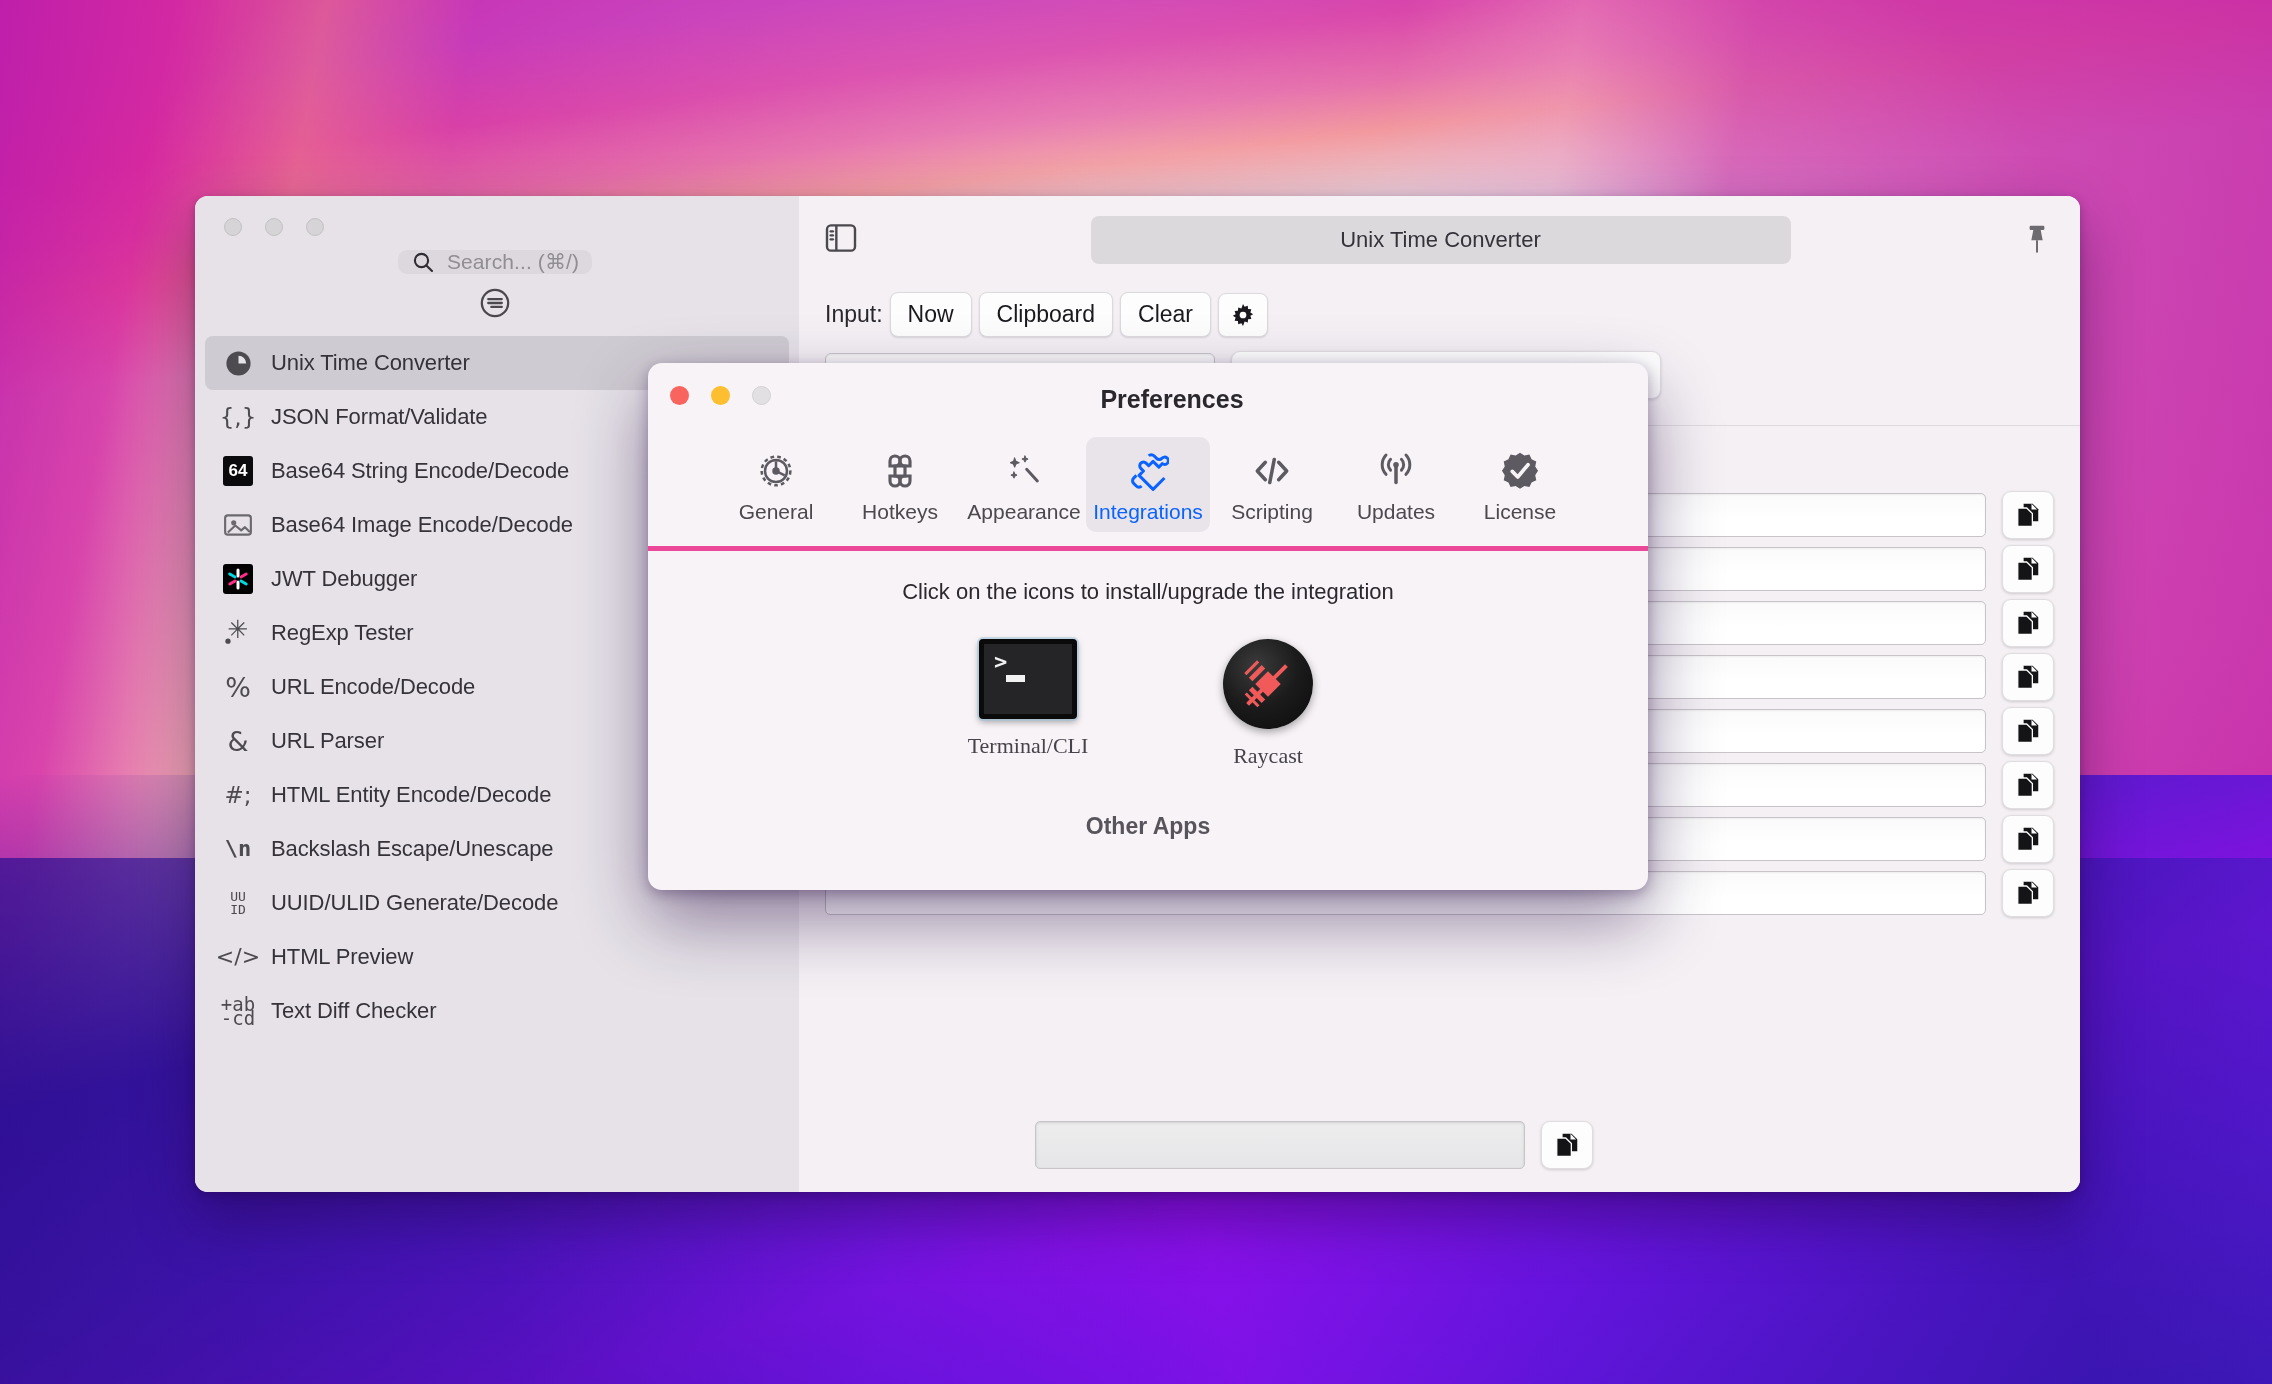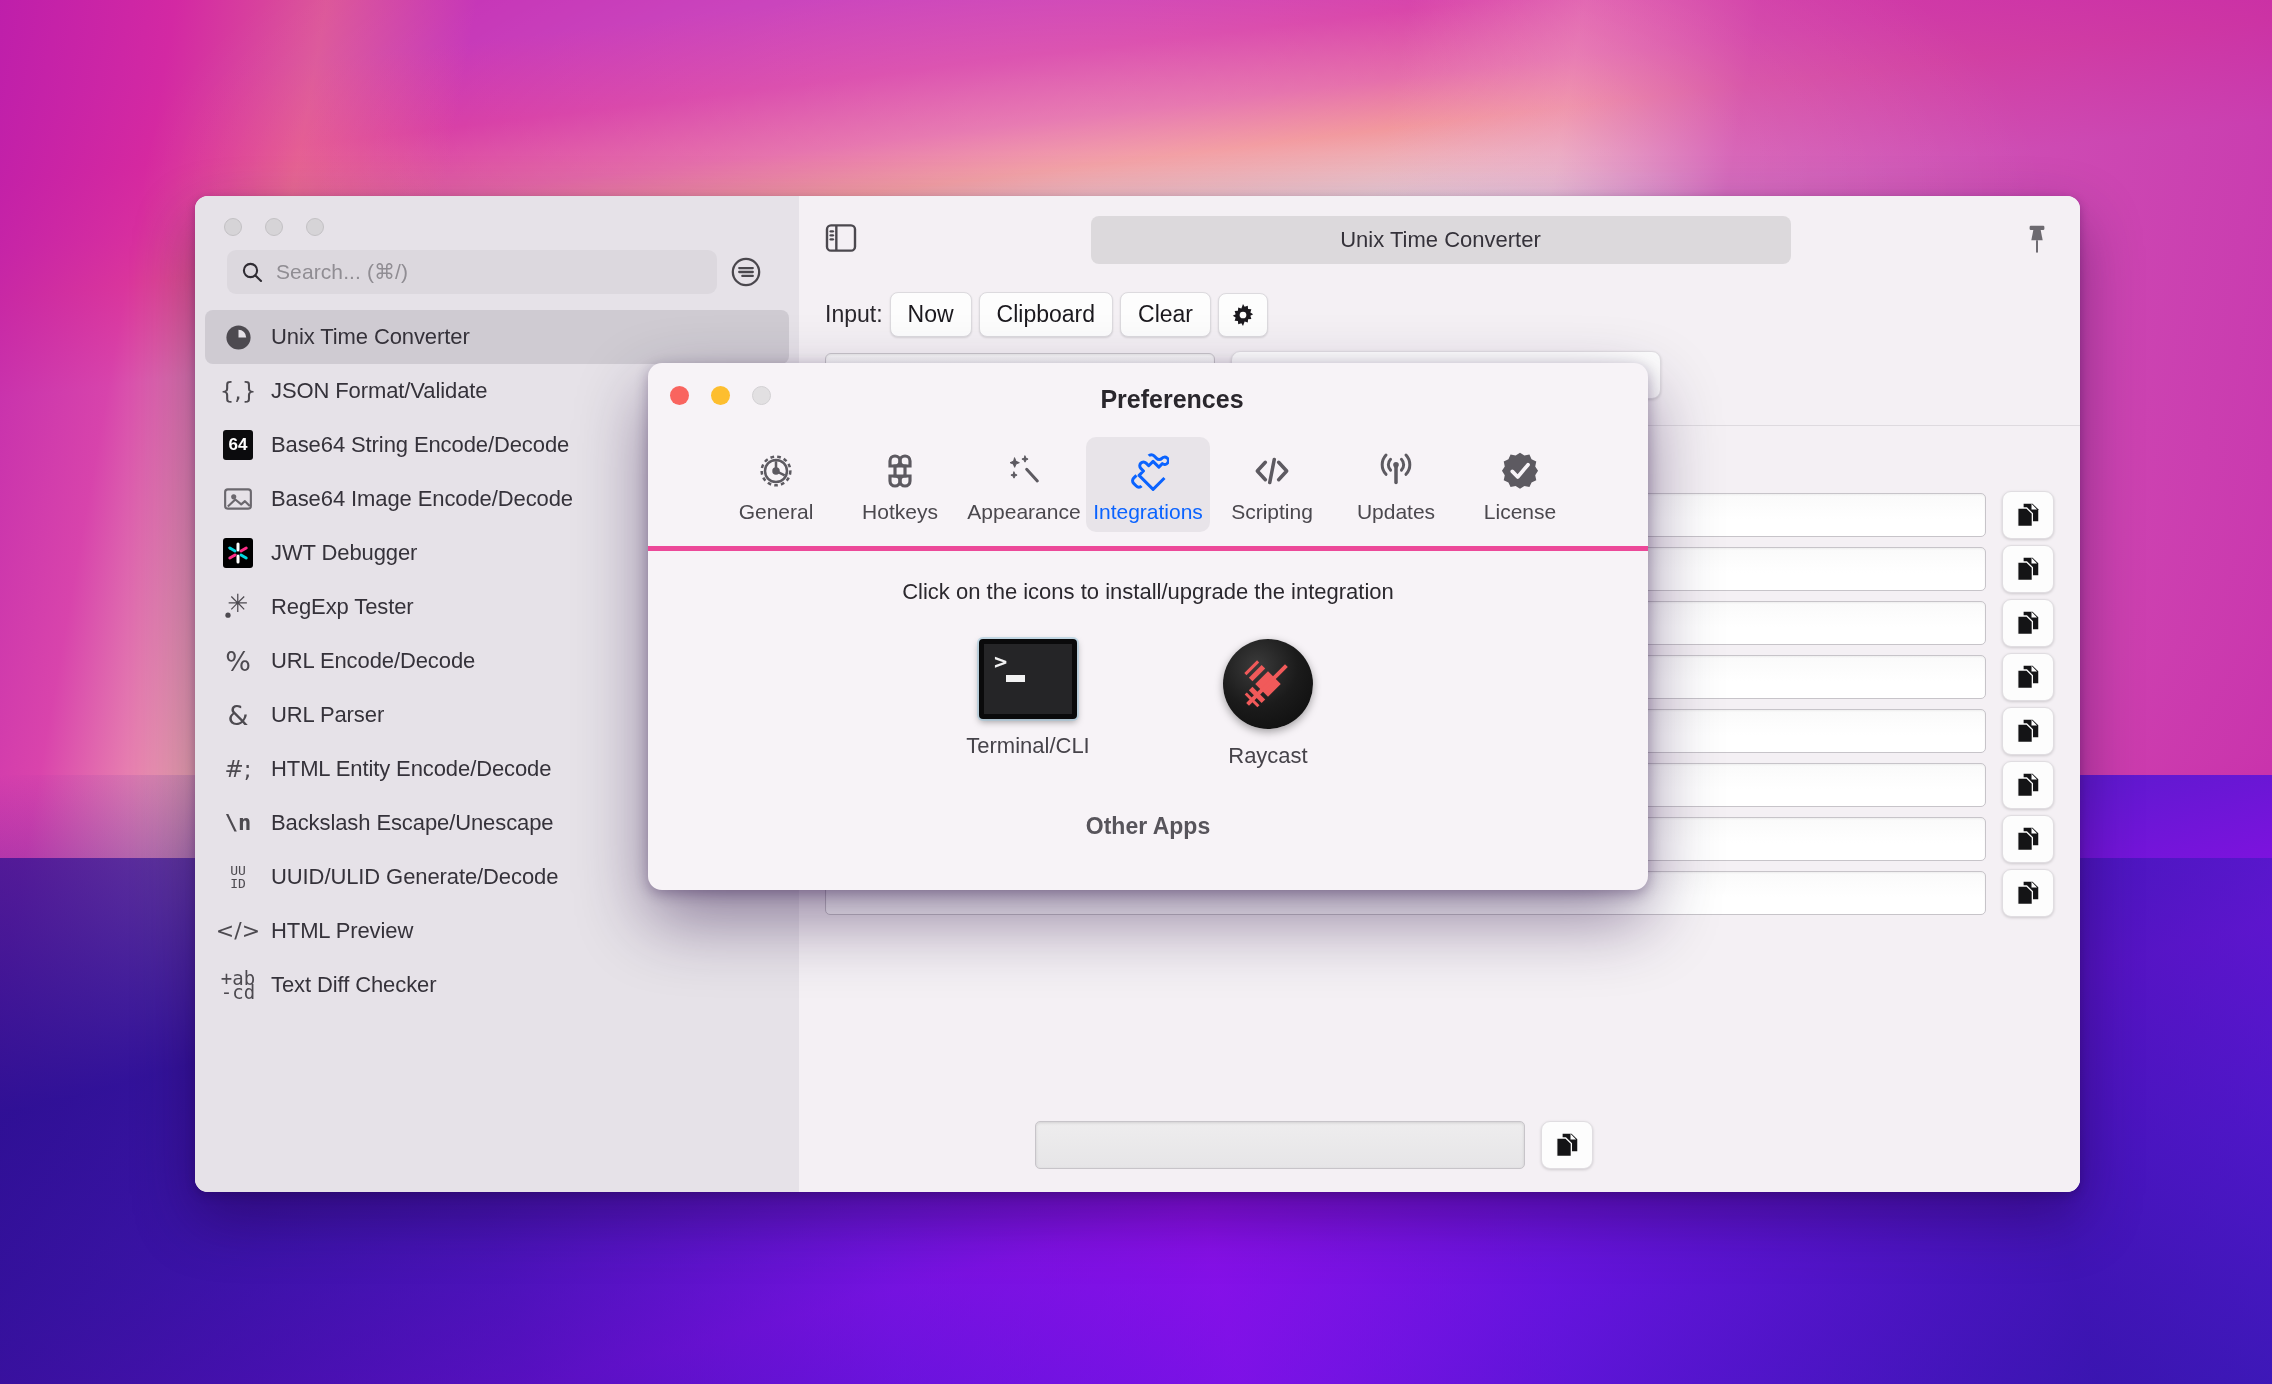--- a/index.html
+++ b/index.html
@@ -105,20 +105,21 @@
     gap: 23px;
     padding: 22px 0 0 29px;
   }
   .tl { width: 18px; height: 18px; border-radius: 50%; background: #d6d4d7; border: 0.5px solid #c3c1c4; }
 
   #search-row {
     display: flex;
     align-items: center;
     gap: 12px;
     padding: 14px 36px 0 32px;
+    flex-direction: column;
   }
   #search-box {
     flex: 1;
     height: 44px;
     border-radius: 9px;
     background: #dcd8de;
     display: flex;
     align-items: center;
     padding: 0 13px;
     gap: 12px;
@@ -381,21 +382,21 @@
     display: flex;
     justify-content: center;
     gap: 90px;
     margin-top: 34px;
   }
   .integration {
     width: 150px;
     display: flex; flex-direction: column; align-items: center; gap: 14px;
     cursor: pointer;
   }
-  .integration .int-label { font-size: 22px; color: #46434a; }
+  .integration .int-label { font-size: 22px; color: #46434a; font-family: Liberation Serif, serif; }
 
   .term-icon {
     width: 98px; height: 80px;
     background: #252527;
     border: 5px solid #0a0a0b;
     border-radius: 4px;
     box-shadow: 0 0 0 2px rgba(160,200,220,0.55), 0 3px 7px rgba(0,0,0,0.35);
     position: relative;
   }
   .term-icon .prompt {

